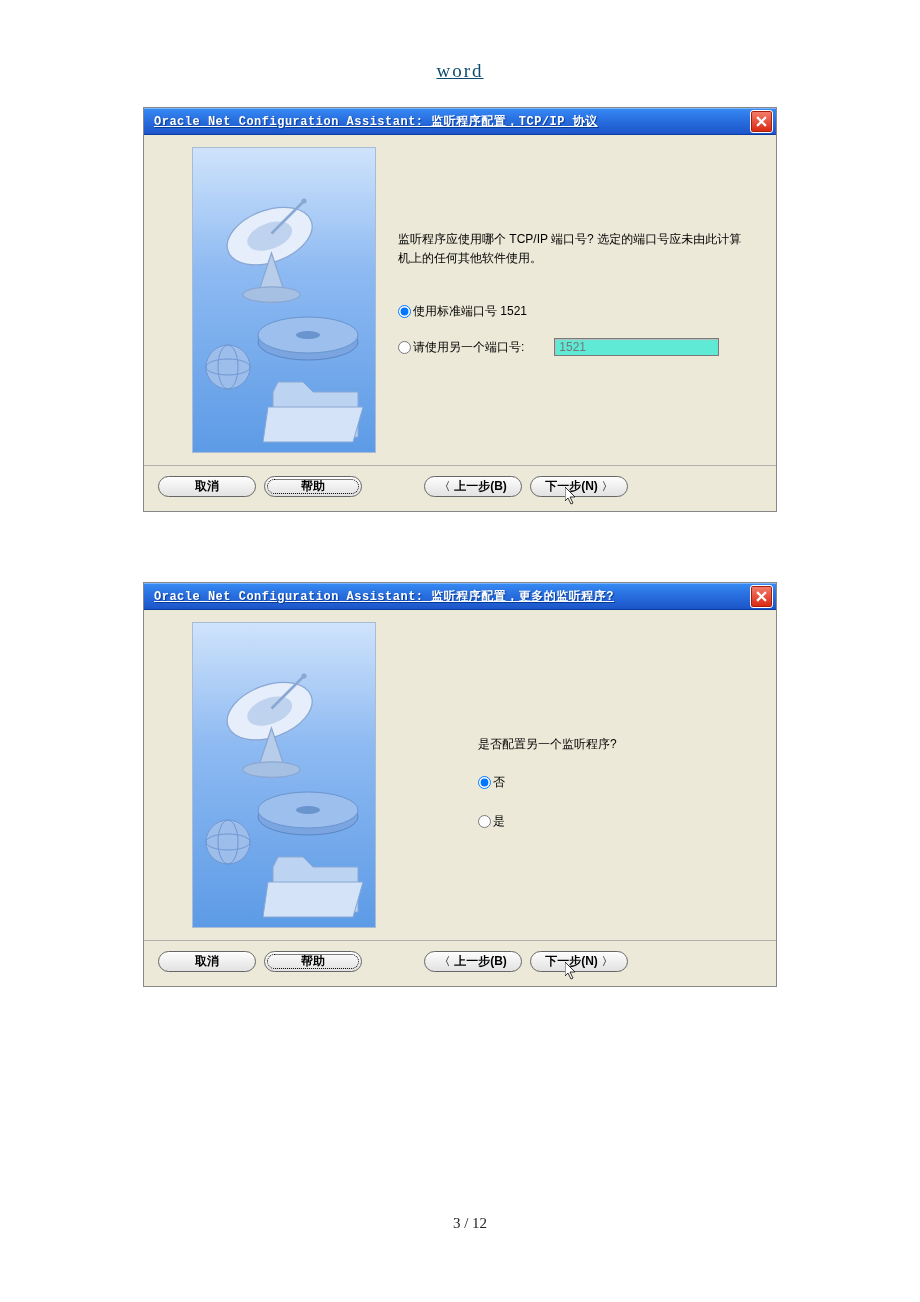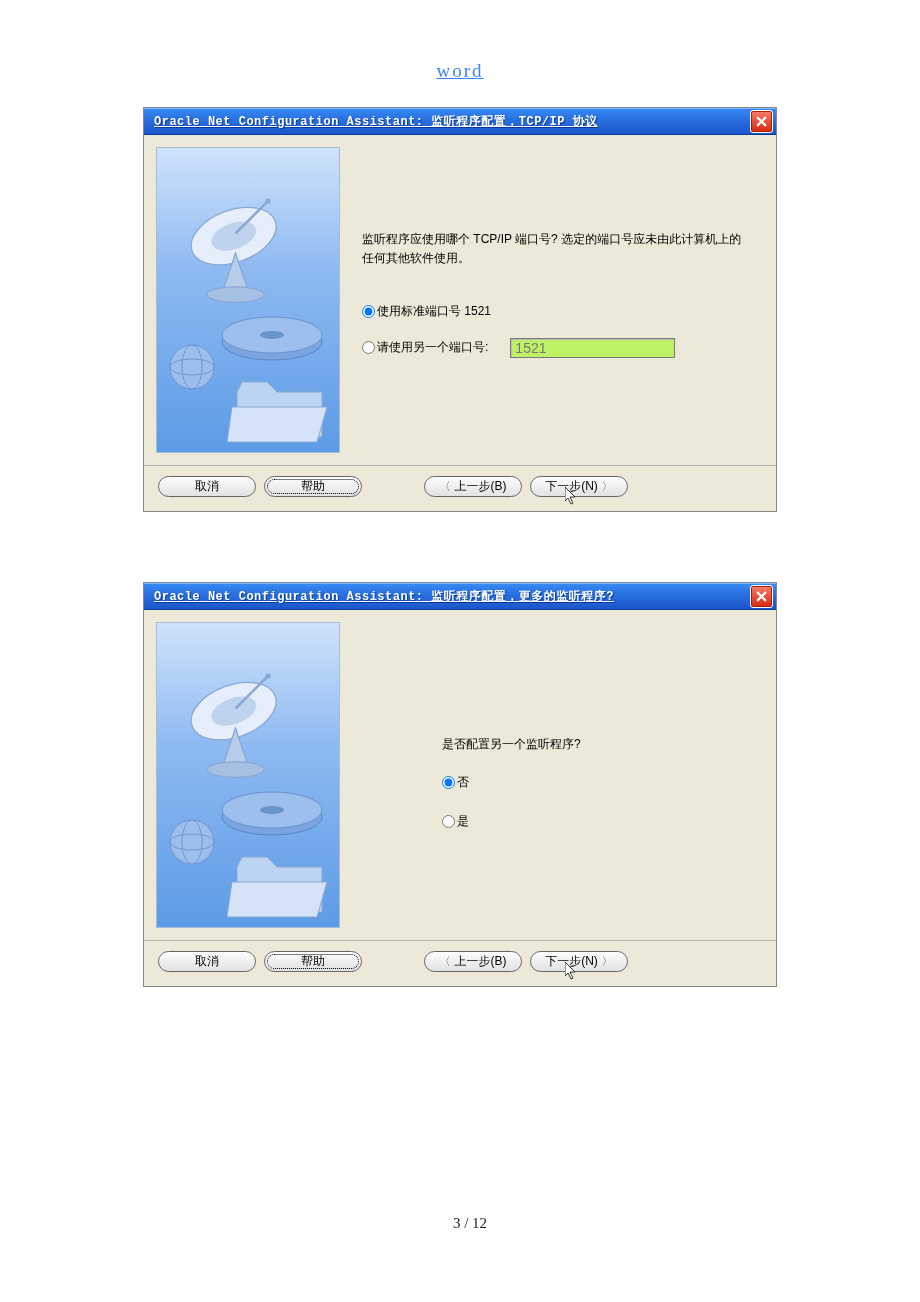--- a/index.html
+++ b/index.html
@@ -15,21 +15,21 @@
     min-height: 1302px;
     box-sizing: border-box;
     padding: 60px 0 30px;
     position: relative;
   }
   .page-header-link {
     text-align: center;
     margin: 0 0 25px;
   }
   .page-header-link span {
-    color: #3b82f6;
+    color: #0c4a6e;
     font-family: "Times New Roman", serif;
     font-size: 19px;
     letter-spacing: 2px;
     text-decoration: underline;
   }
   .dialog {
     width: 632px;
     margin: 0 auto 70px;
     border: 1px solid #888;
     background: #ece9d8;
@@ -68,20 +68,21 @@
     display: flex;
     align-items: center;
     justify-content: center;
     cursor: pointer;
   }
   .close-btn svg { width: 11px; height: 11px; display: block; }
   .dialog-body {
     display: flex;
     height: 330px;
     background: #ece9d8;
+    padding-left: 36px;
   }
   .side-image {
     width: 182px;
     margin: 12px;
     border: 1px solid #aabbd6;
     background: linear-gradient(to bottom, #cfe3fb 0%, #8ebaf2 40%, #5d9be6 100%);
     position: relative;
     overflow: hidden;
     flex-shrink: 0;
   }
@@ -99,26 +100,26 @@
   }
   .radio-row {
     display: flex;
     align-items: center;
     margin: 4px 0;
   }
   .radio-row input[type=radio] { margin: 0 2px 0 0; }
   .port-input {
     width: 155px;
     border: 1px solid #7a7a7a;
-    background: #bef264;
+    background: #5eead4;
     color: #777;
     padding: 1px 4px;
-    font-size: 14px;
+    font-size: 12px;
     box-shadow: inset 1px 1px 1px #bbb;
-    margin-left: 22px;
+    margin-left: 30px;
   }
   .dialog-footer {
     border-top: 1px solid #b0b0b0;
     padding: 10px 14px 14px;
     display: flex;
     align-items: center;
     gap: 8px;
     background: #ece9d8;
     position: relative;
   }
@@ -129,20 +130,21 @@
     border-radius: 11px;
     background: linear-gradient(#fdfdfd, #e2e2e2);
     font-size: 12px;
     cursor: pointer;
     padding: 0 10px;
     display: inline-flex;
     align-items: center;
     justify-content: center;
     box-shadow: 0 1px 0 #fff inset;
     gap: 4px;
+    font-weight: bold;
   }
   .btn.focused {
     outline: 1px dotted #000;
     outline-offset: -4px;
     align-items: center;
   }
   .footer-spacer { flex: 0 0 46px; }
   .arrow { font-size: 11px; color: #555; }
   .content-pane.centered .prompt-text {
     margin: 110px 0 15px 80px;

